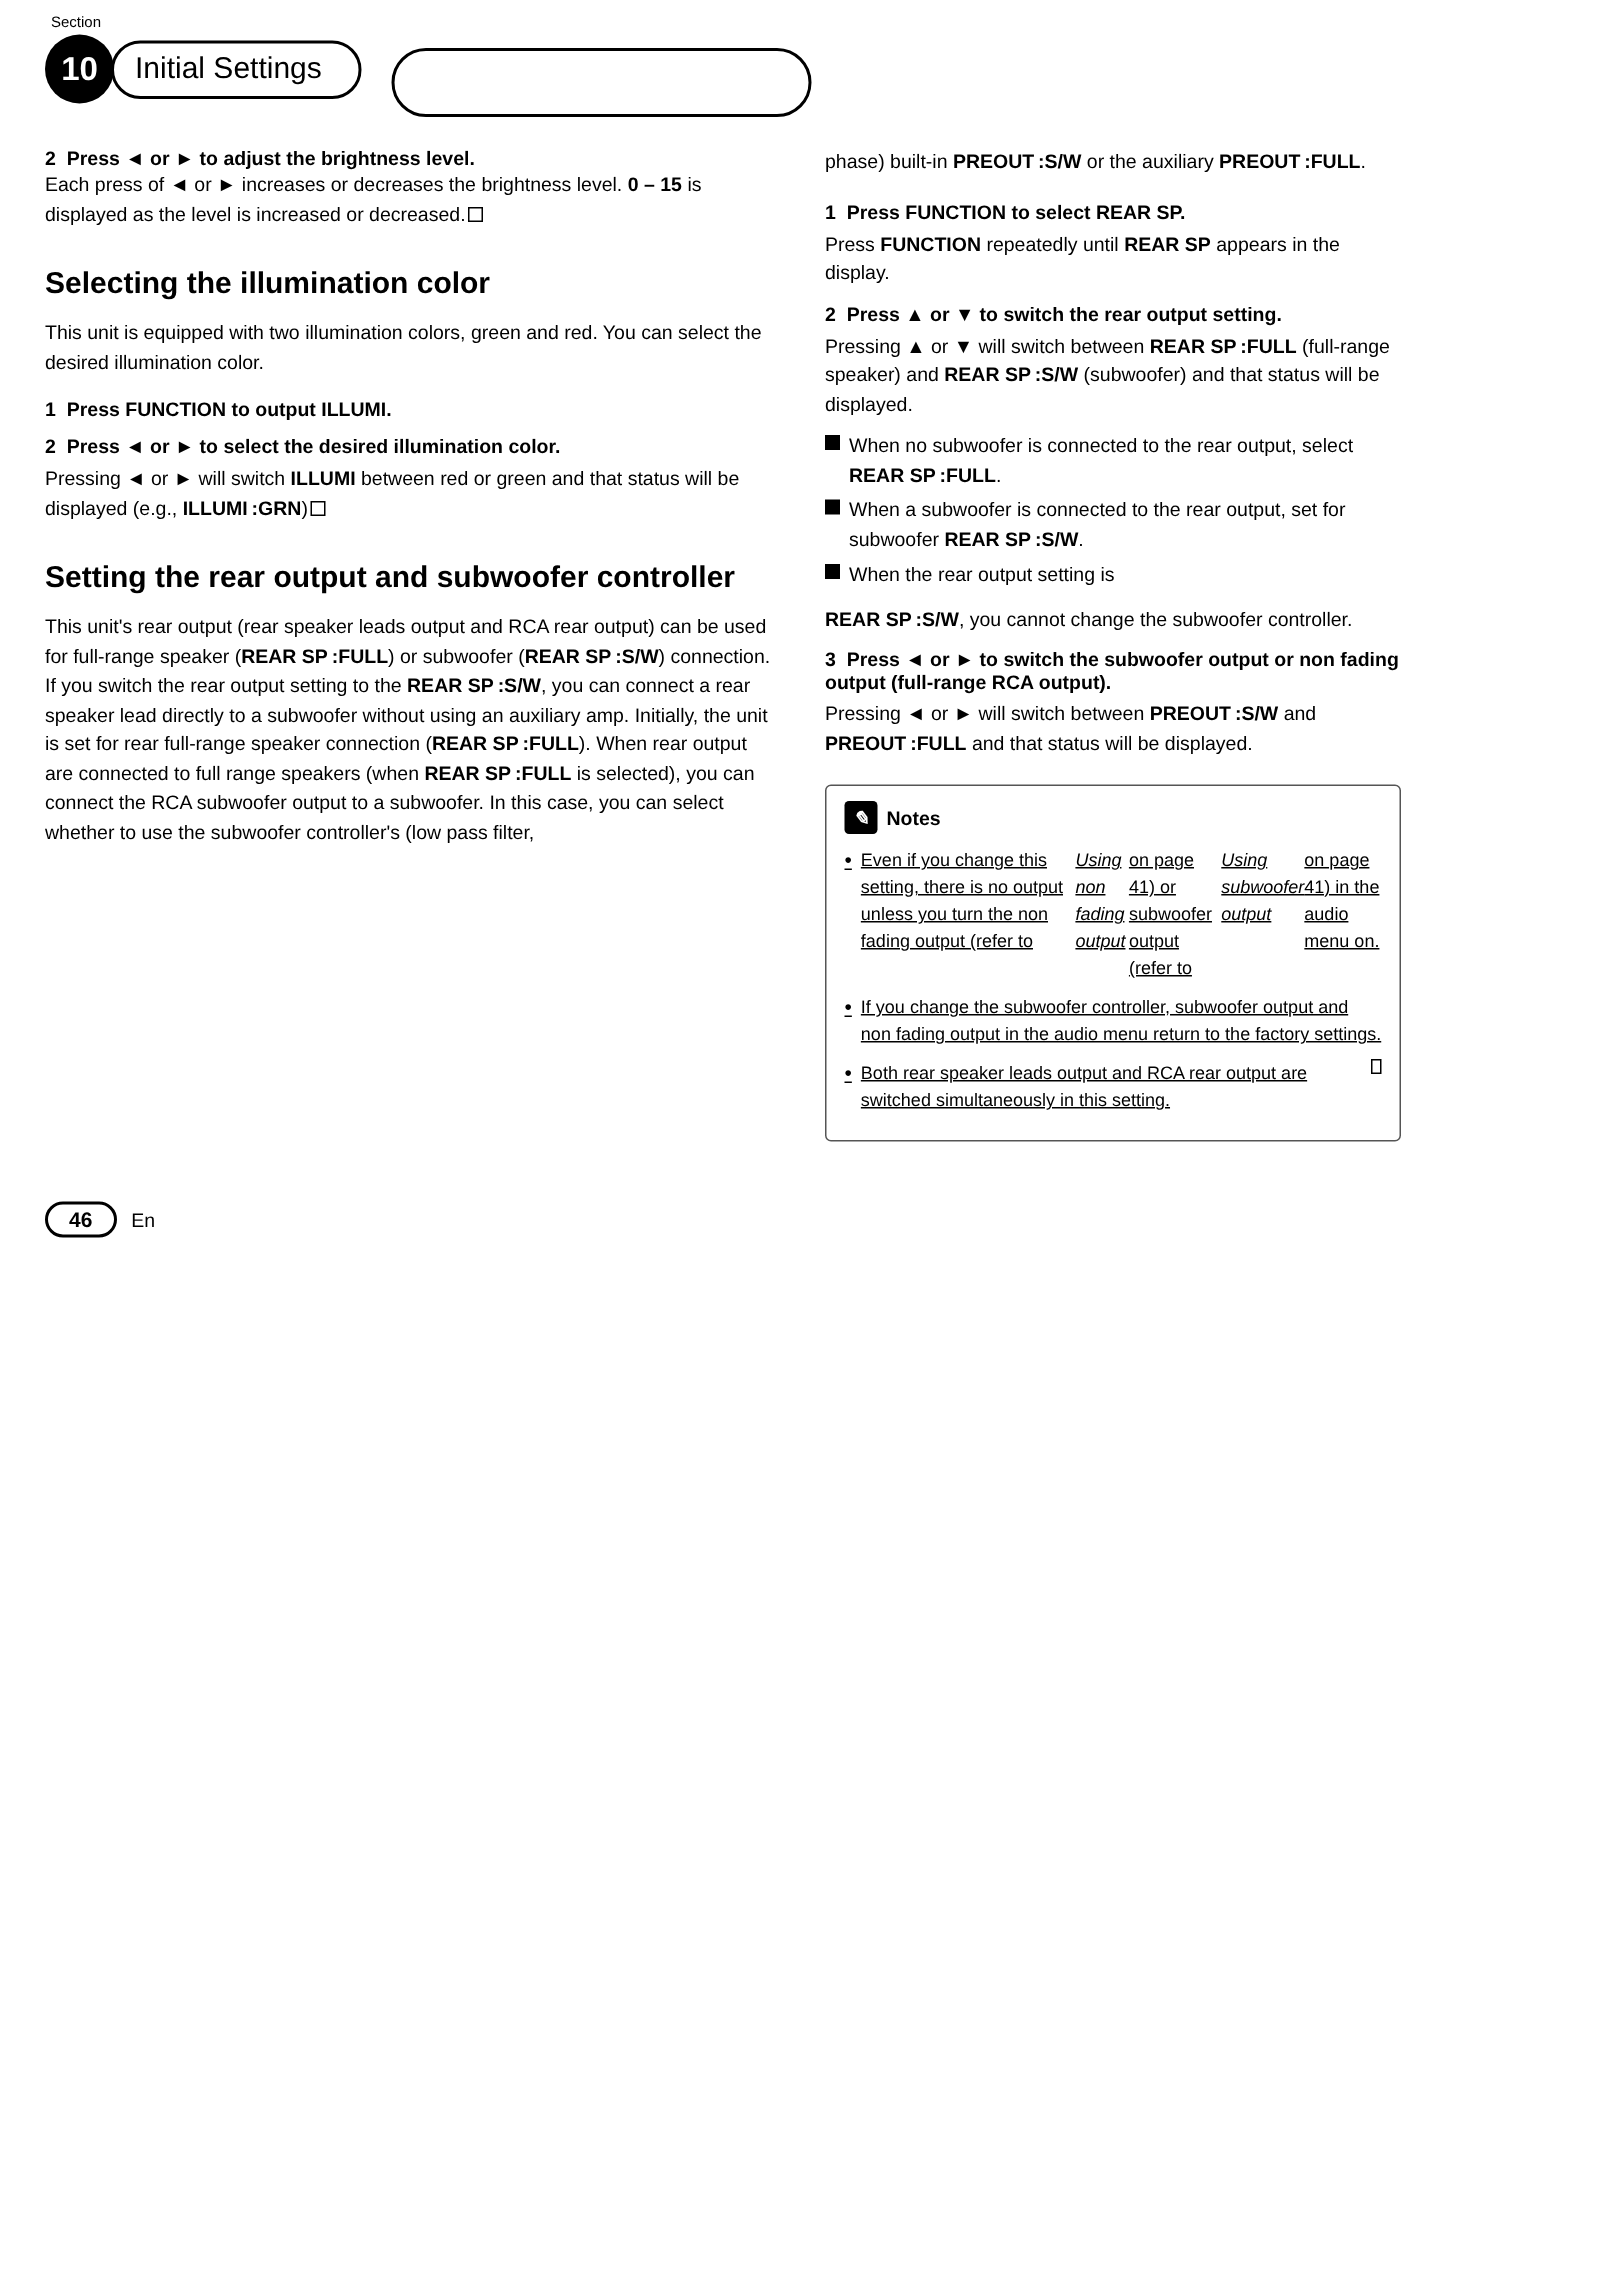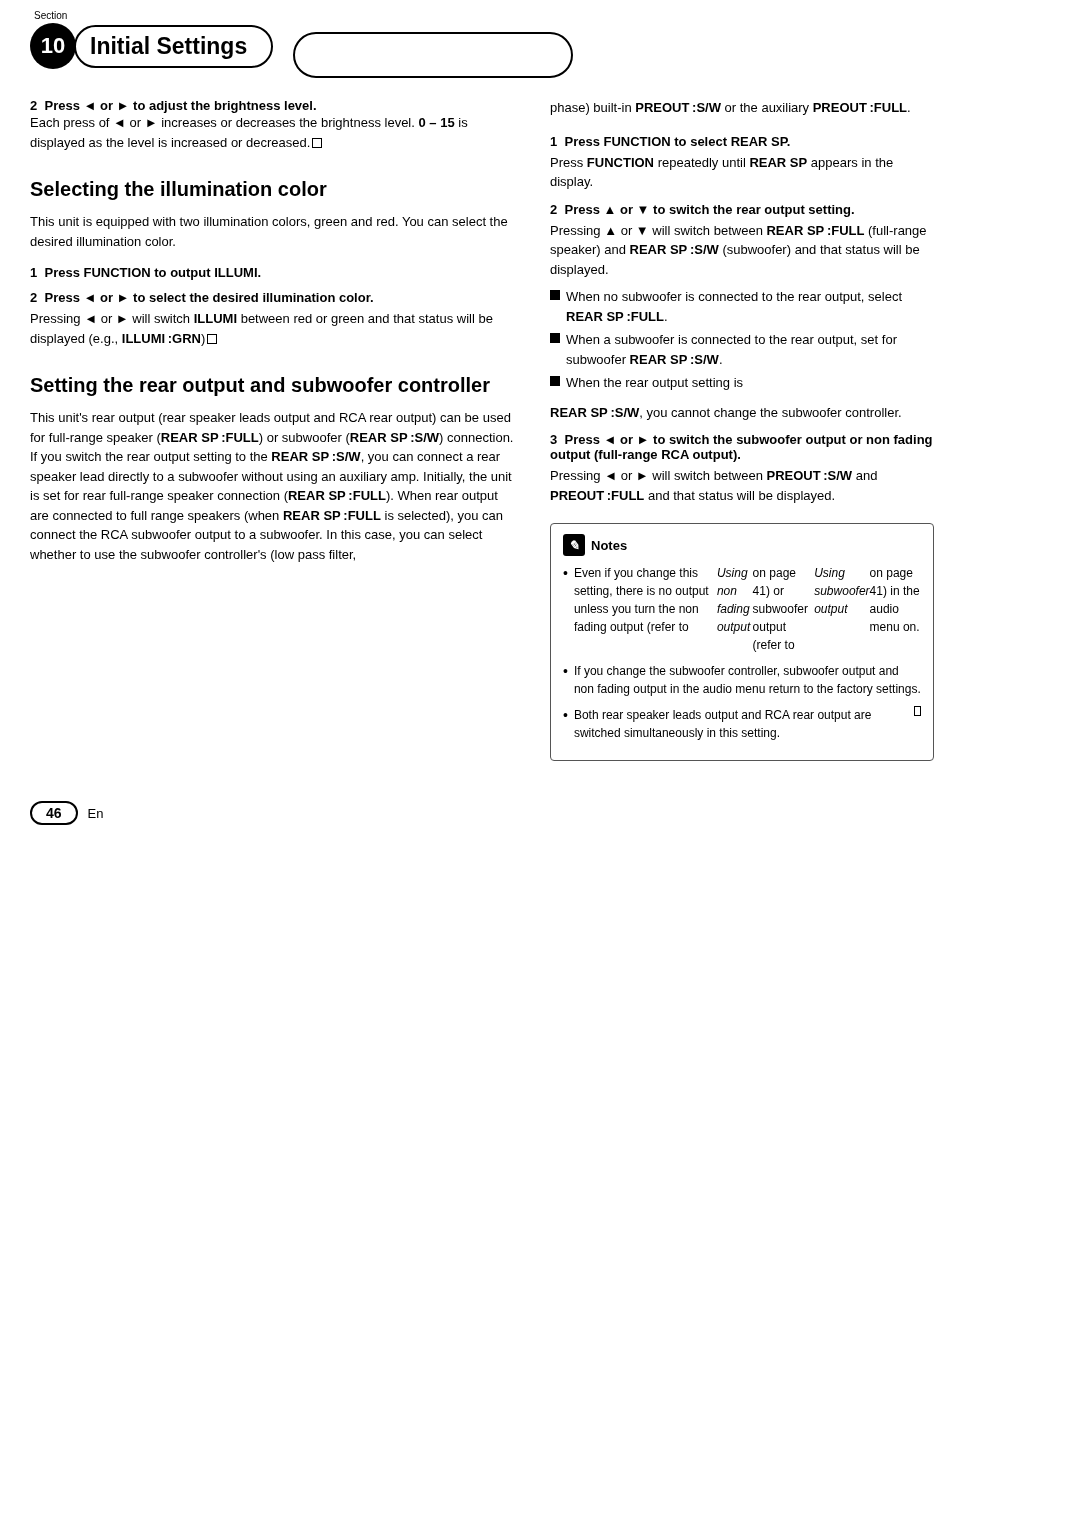--- a/index.html
+++ b/index.html
@@ -55,22 +55,22 @@
     }
     .section-title-pill {
       border: 2px solid #000;
       border-radius: 24px;
       padding: 6px 24px 6px 14px;
       margin-left: -2px;
       display: flex;
       align-items: center;
     }
     .section-title-text {
-      font-size: 23px;
-      font-weight: bold;
+      font-size: 20px;
+      font-weight: normal;
       white-space: nowrap;
     }
     .header-right-pill {
       border: 2px solid #000;
       border-radius: 24px;
       width: 280px;
       height: 46px;
       margin-left: 20px;
       margin-top: 22px;
     }
@@ -174,20 +174,21 @@
       justify-content: center;
       margin-right: 6px;
       color: #fff;
       font-size: 13px;
       font-style: italic;
       font-weight: bold;
     }
     .notes-list {
       list-style: none;
       padding: 0;
+      text-decoration: underline;
     }
     .notes-list li {
       display: flex;
       align-items: flex-start;
       margin-bottom: 8px;
       font-size: 12px;
       line-height: 1.5;
     }
     .notes-list li::before {
       content: "•";

